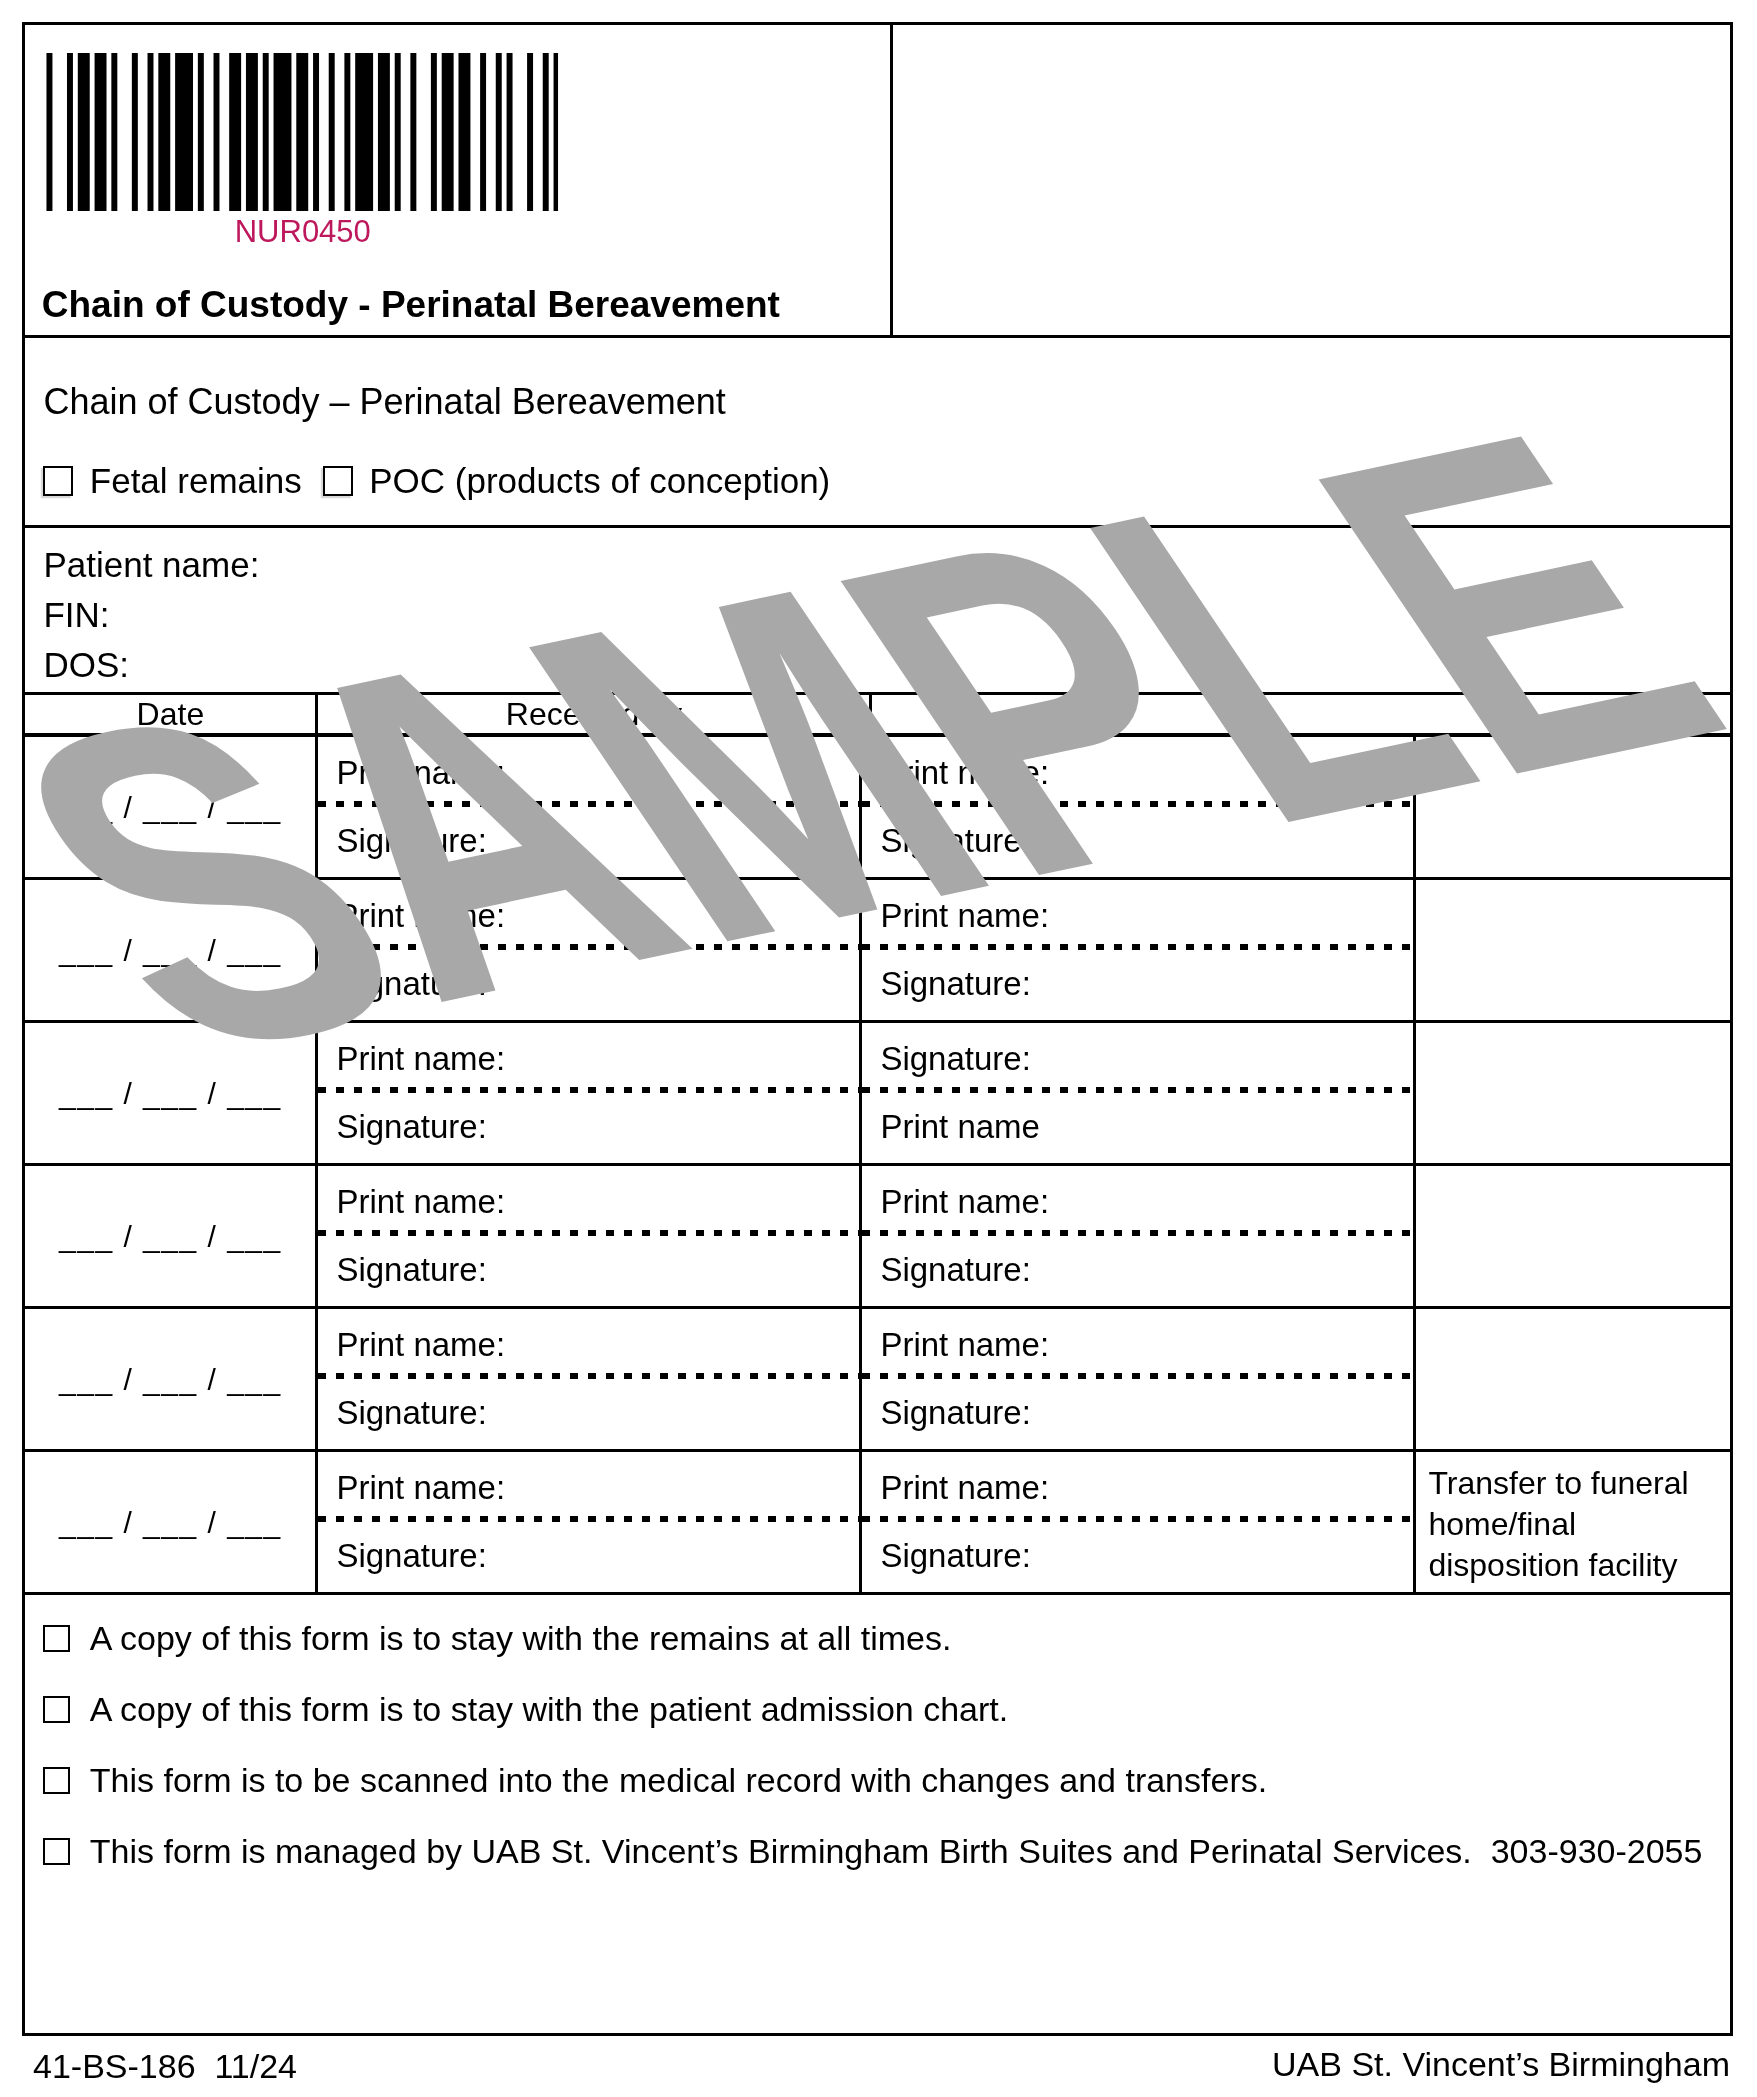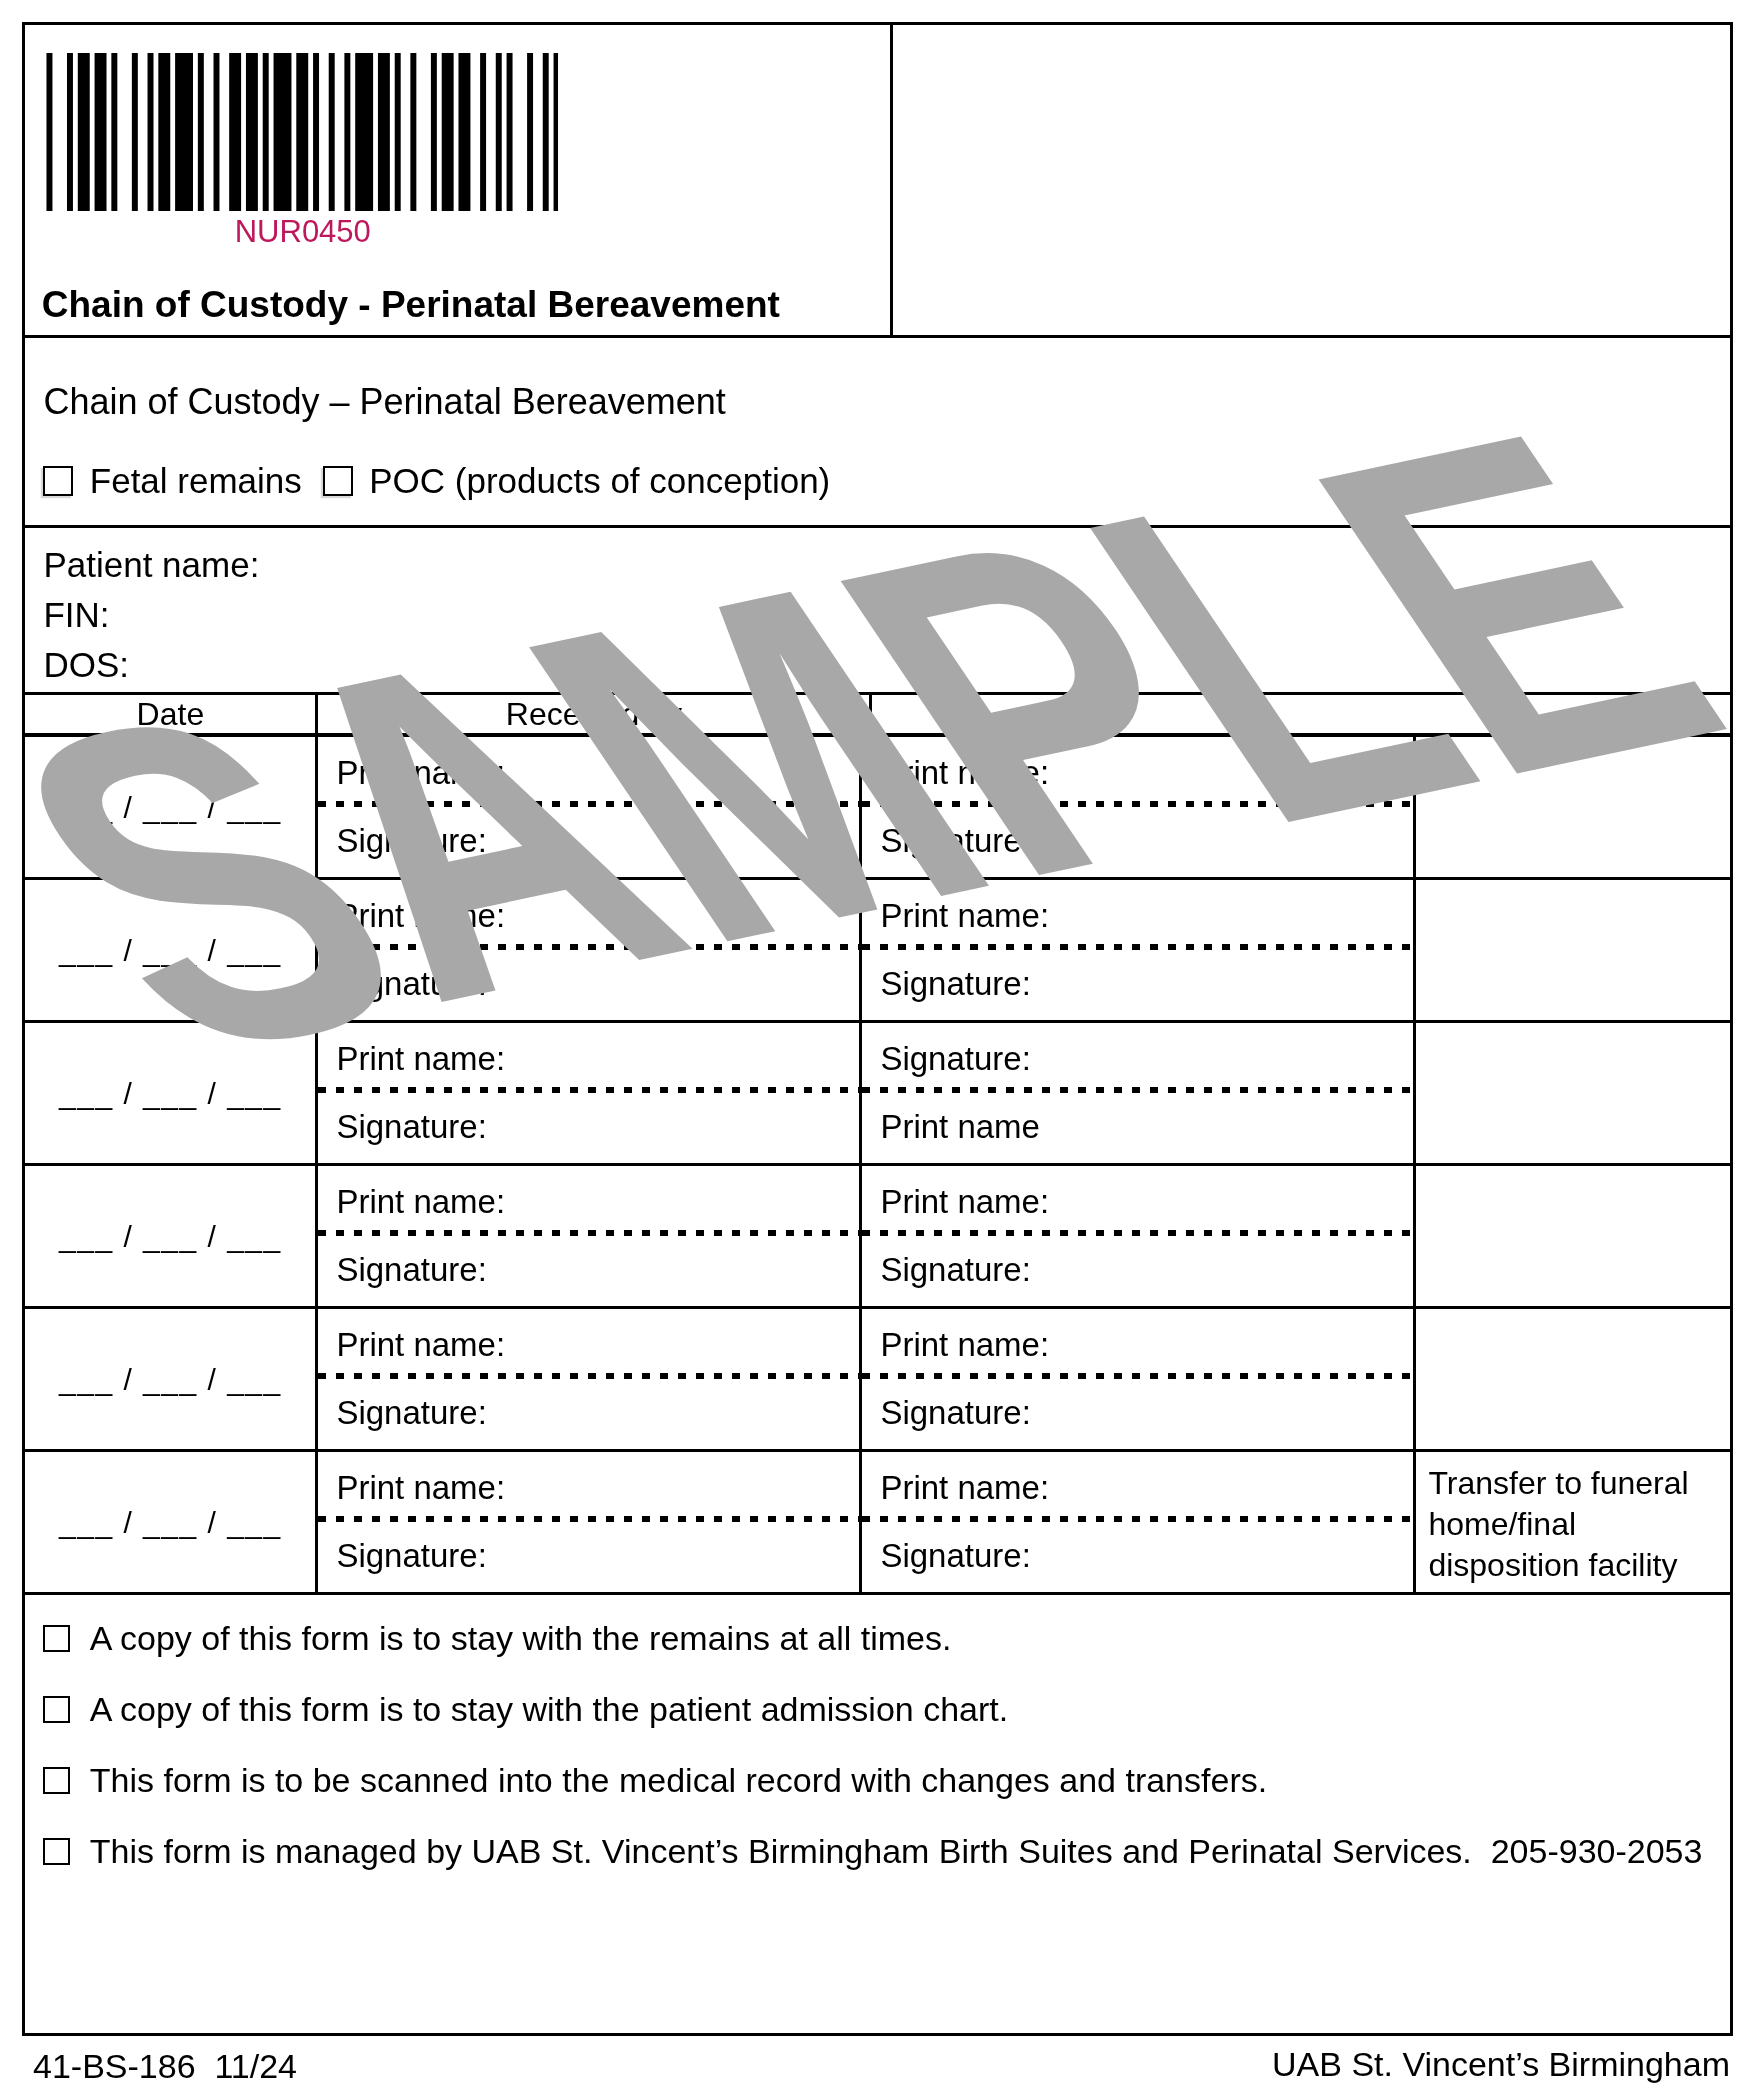--- a/index.html
+++ b/index.html
@@ -262,21 +262,21 @@
       <div class="check-item">
         <span class="cbox-sm"></span>
         <span>A copy of this form is to stay with the patient admission chart.</span>
       </div>
       <div class="check-item">
         <span class="cbox-sm"></span>
         <span>This form is to be scanned into the medical record with changes and transfers.</span>
       </div>
       <div class="check-item">
         <span class="cbox-sm"></span>
-        <span class="pre">This form is managed by UAB St. Vincent’s Birmingham Birth Suites and Perinatal Services.  205-930-2053</span>
+        <span class="pre">This form is managed by UAB St. Vincent’s Birmingham Birth Suites and Perinatal Services.  303-930-2055</span>
       </div>
     </div>
   </div>
 
   <div class="page-footer-left pre">41-BS-186  11/24</div>
   <div class="page-footer-right">UAB St. Vincent’s Birmingham</div>
 
   <div class="watermark" style="color: rgb(168, 168, 168);">SAMPLE</div>
 </div>
 

